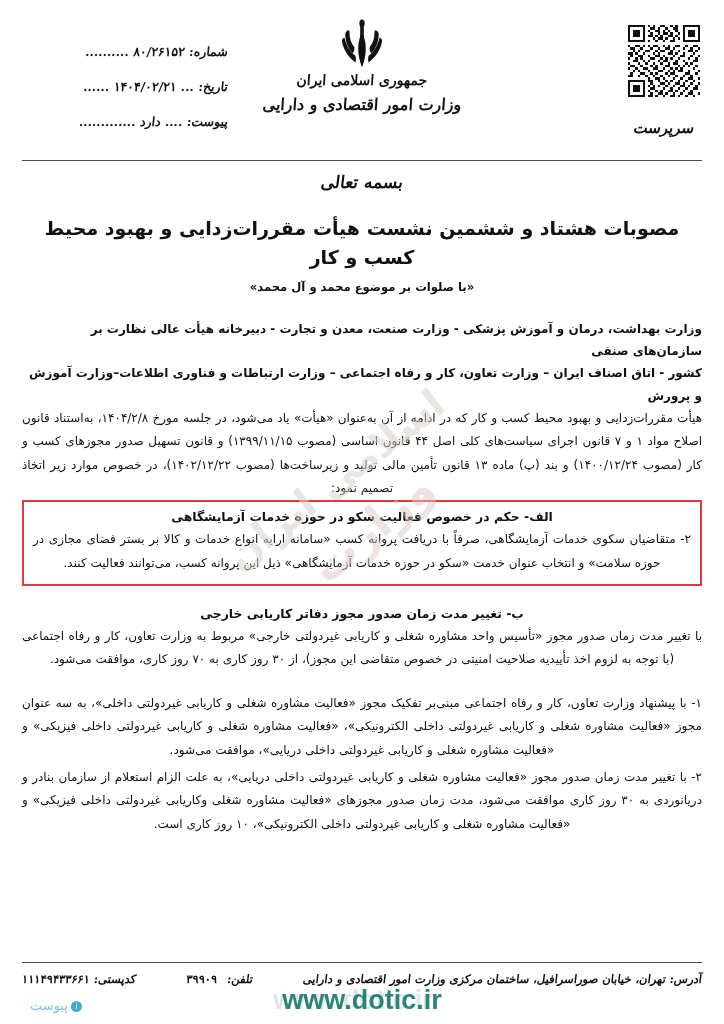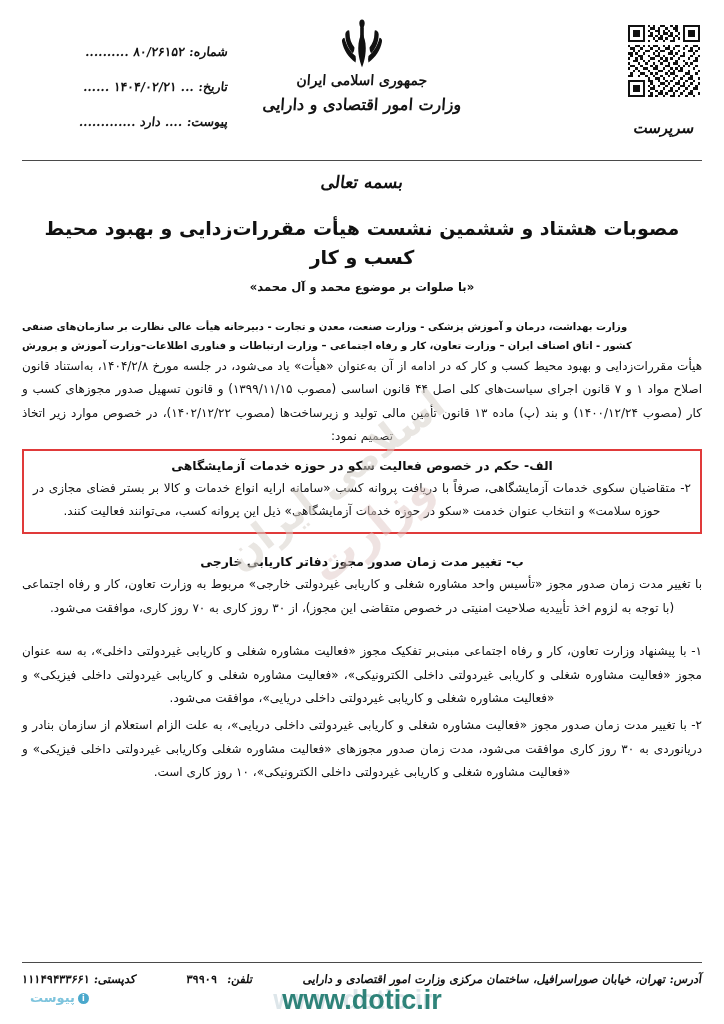--- a/index.html
+++ b/index.html
@@ -188,22 +188,22 @@
     line-height: 1.5;
     margin-top: 16px;
   }
   .doc-subtitle {
     text-align: center;
     font-size: 11.6px;
     font-weight: bold;
     margin-top: 9px;
   }
   .addressees {
-    text-align: left;
-    font-size: 10px;
+    text-align: right;
+    font-size: 12px;
     font-weight: bold;
     line-height: 1.85;
     margin-top: 24px;
   }
   .intro {
     font-size: 12px;
     line-height: 1.95;
     text-align: justify;
     text-align-last: center;
   }
@@ -254,23 +254,23 @@
     text-align: right;
     display: flex;
     justify-content: space-between;
     align-items: baseline;
   }
   .footer-addr { }
   .footer-tel { margin-right: 6px; }
   .peyvast-logo {
     position: absolute;
     left: 8px;
-    top: 18px;
+    top: 26px;
     font-size: 13px;
-    font-weight: bold;
+    font-weight: normal;
     color: #7ec4dd;
     direction: rtl;
   }
   .peyvast-dot {
     display: inline-block;
     width: 11px; height: 11px;
     border-radius: 50%;
     background: #4aa8cc;
     color: #fff;
     font-size: 8px;

